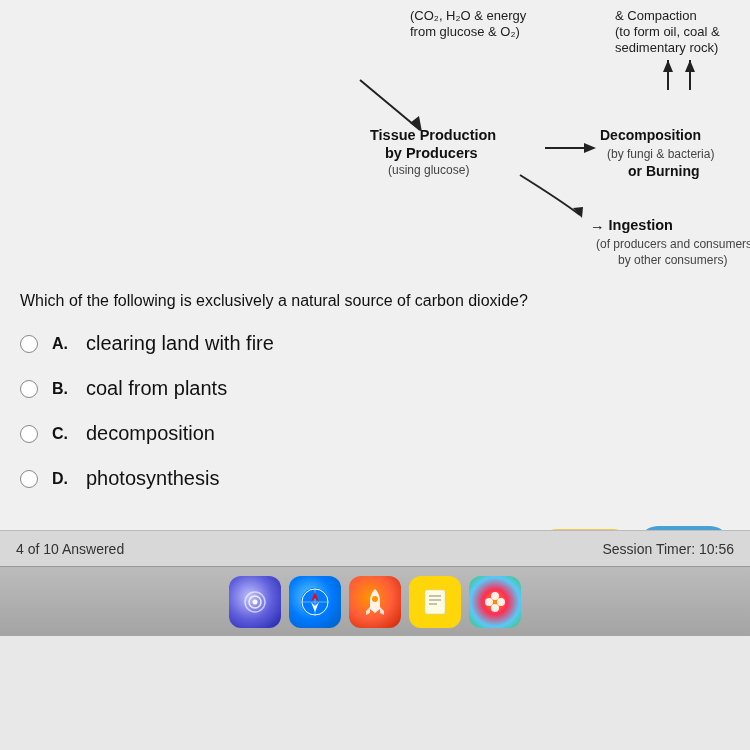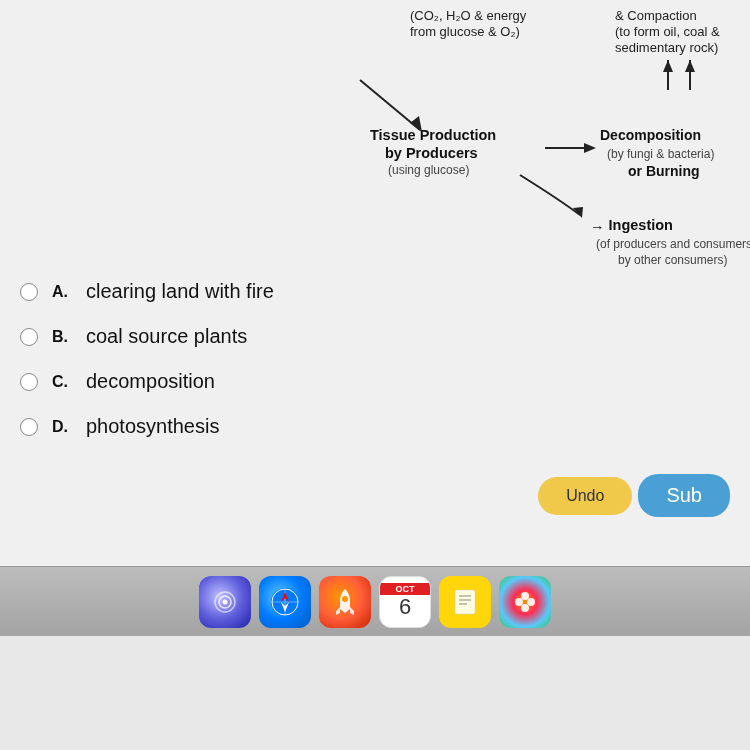--- a/index.html
+++ b/index.html
@@ -247,33 +247,36 @@
 
         <text x="590" y="230" font-size="14.5" font-weight="bold" fill="#111" font-family="Helvetica, Arial, sans-serif">→ Ingestion</text>
         <text x="596" y="248" font-size="12" fill="#444" font-family="Helvetica, Arial, sans-serif">(of producers and consumers</text>
         <text x="618" y="264" font-size="12" fill="#444" font-family="Helvetica, Arial, sans-serif">by other consumers)</text>
 
         <line x1="360" y1="80" x2="420" y2="130" stroke="#222" stroke-width="2"></line>
         <polygon points="422,132 410,123 419,116" fill="#222"></polygon>
       </svg>
     </div>
 
+    <div class="question-area">
+      <div class="question-text">Which of the following is exclusively a natural source of carbon dioxide?</div>
+    </div>
 
     <div class="choices-area">
 
       <div class="choice-row">
         <div class="radio-circle"></div>
         <span class="choice-letter">A.</span>
         <span class="choice-text">clearing land with fire</span>
       </div>
 
       <div class="choice-row">
         <div class="radio-circle"></div>
         <span class="choice-letter">B.</span>
-        <span class="choice-text">coal source plants</span>
+        <span class="choice-text">coal from plants</span>
       </div>
 
       <div class="choice-row">
         <div class="radio-circle"></div>
         <span class="choice-letter">C.</span>
         <span class="choice-text">decomposition</span>
       </div>
 
       <div class="choice-row">
         <div class="radio-circle"></div>
@@ -283,20 +286,24 @@
 
     </div>
 
     <div class="buttons-area">
       <button class="btn-undo">Undo</button>
       <button class="btn-submit">Sub</button>
     </div>
 
   </div>
 
+  <div class="status-bar">
+    <span class="status-left">4 of 10 Answered</span>
+    <span class="status-right">Session Timer: 10:56</span>
+  </div>
 
   <div class="dock">
 
     <div class="dock-icon dock-siri">
       <svg width="32" height="32" viewBox="0 0 32 32">
         <ellipse cx="16" cy="16" rx="10" ry="10" fill="none" stroke="white" stroke-width="1.5" opacity="0.6"></ellipse>
         <ellipse cx="16" cy="16" rx="6" ry="6" fill="none" stroke="white" stroke-width="1.5" opacity="0.8"></ellipse>
         <ellipse cx="16" cy="16" rx="2.5" ry="2.5" fill="white"></ellipse>
       </svg>
     </div>
@@ -314,24 +321,20 @@
 
     <div class="dock-icon dock-rocket">
       <svg width="34" height="34" viewBox="0 0 34 34">
         <path d="M17 4 C17 4 22 8 22 16 L22 24 L17 28 L12 24 L12 16 C12 8 17 4 17 4Z" fill="white" opacity="0.9"></path>
         <circle cx="17" cy="14" r="3" fill="#ff9500"></circle>
         <path d="M12 22 L8 26 L8 30 L12 28Z" fill="white" opacity="0.8"></path>
         <path d="M22 22 L26 26 L26 30 L22 28Z" fill="white" opacity="0.8"></path>
       </svg>
     </div>
 
-    <div class="dock-icon dock-calendar">
-      <div class="dock-calendar-header">OCT</div>
-      <div class="dock-calendar-num">6</div>
-    </div>
 
     <div class="dock-icon dock-notes">
       <svg width="32" height="32" viewBox="0 0 32 32">
         <rect x="6" y="4" width="20" height="24" rx="2" fill="#fffde0" stroke="#ccc" stroke-width="0.5"></rect>
         <line x1="10" y1="10" x2="22" y2="10" stroke="#888" stroke-width="1.2"></line>
         <line x1="10" y1="14" x2="22" y2="14" stroke="#888" stroke-width="1.2"></line>
         <line x1="10" y1="18" x2="18" y2="18" stroke="#888" stroke-width="1.2"></line>
       </svg>
     </div>
 

